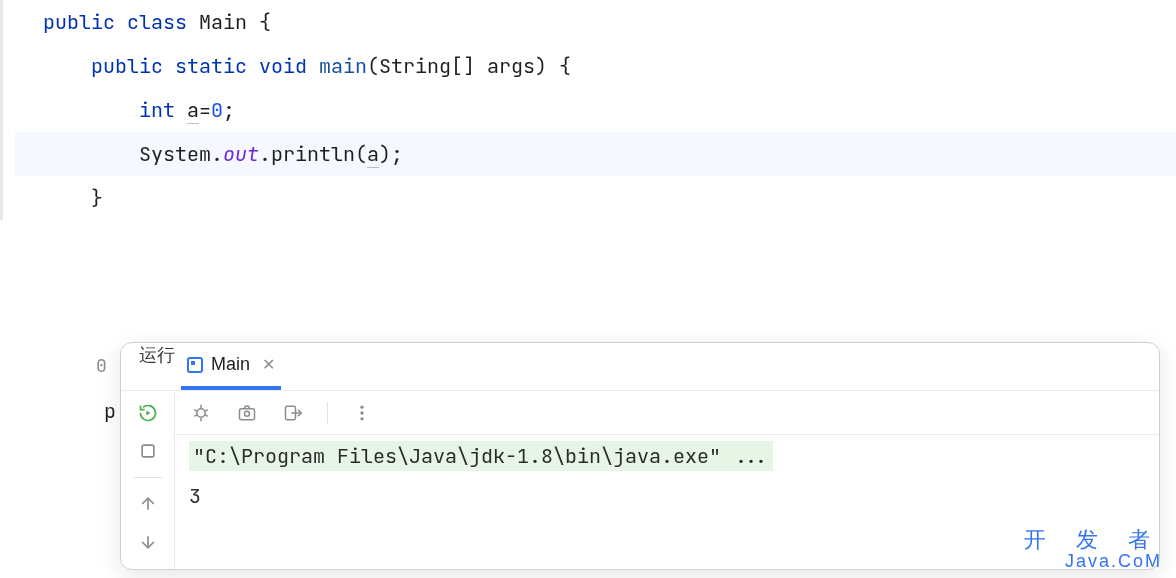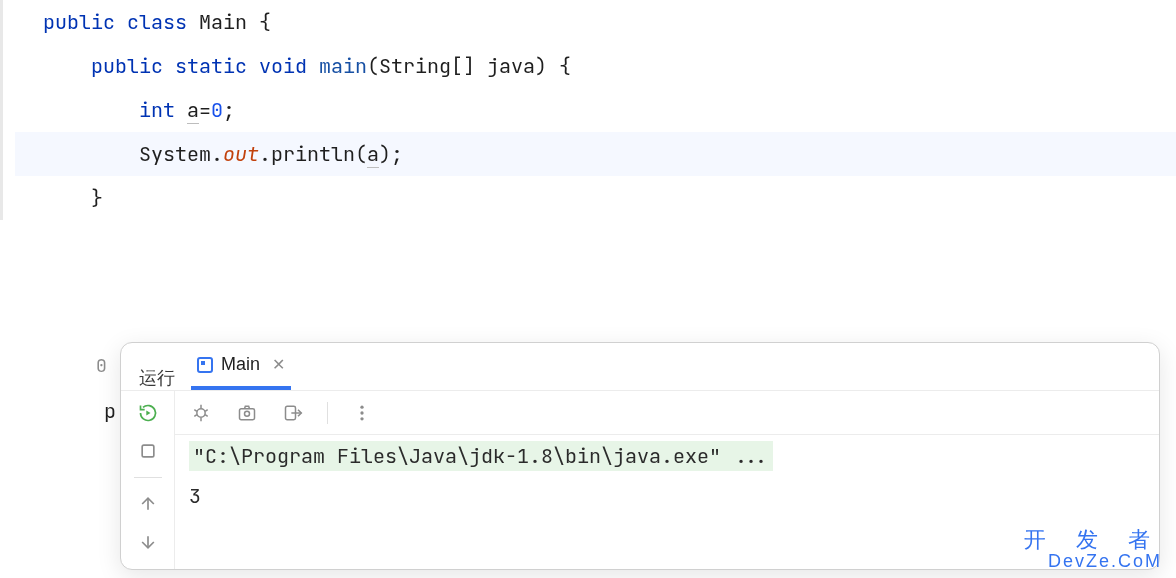--- a/index.html
+++ b/index.html
@@ -19,21 +19,21 @@
   }
   .code-line {
     line-height: 44px;
     white-space: pre;
     padding-left: 28px;
   }
   .hl-line { background: #f5f8ff; }
   .kw { color: #0033b3; }
   .cls { color: #1f1f1f; }
   .method { color: #1750a4; }
-  .field-static { color: #c2410c; font-style: italic; margin-top: 21px; }
+  .field-static { color: #6d28d9; font-style: italic; margin-top: 21px; }
   .num { color: #1750eb; }
   .punct { color: #1f1f1f; }
   .var { color: #1f1f1f; }
   .underl { border-bottom: 1px solid #bdbdbd; }
   .gutter-overlap {
     position: absolute;
     left: 96px; top: 354px;
     font-size: 18px; color: #8c8c8c;
   }
   .gutter-overlap2 {
@@ -48,24 +48,24 @@
     width: 1040px;
     height: 228px;
     background: #ffffff;
     border: 1px solid #d0d0d0;
     border-radius: 12px;
     box-shadow: 0 6px 24px rgba(0,0,0,0.10);
     font-family: -apple-system, "Segoe UI", sans-serif;
   }
   .panel-tabs {
     display: flex;
-    align-items: flex-end;
+    align-items: flex-start;
     height: 48px;
     padding: 0 14px;
-    gap: 12px;
+    gap: 2px;
     border-bottom: 1px solid #ececec;
     font-size: 18px;
     color: #3a3a3a;
   }
   .tab-run { padding: 0 4px; }
   .tab-main {
     display: flex; align-items: center; gap: 8px;
     height: 100%;
     border-bottom: 4px solid #3574f0;
     padding: 0 6px;
@@ -124,21 +124,21 @@
   .watermark .en { font-size: 18px; letter-spacing: 2px; }
   .icon-svg { width: 20px; height: 20px; display:block; }
   .toolbar .icon-btn, .panel-left .icon-btn { display:flex; align-items:center; justify-content:center; width:24px; height:24px; }
 </style>
 </head>
 <body>
 
 <div class="editor">
   <div class="code-line"><span class="kw">public</span> <span class="kw">class</span> <span class="cls">Main</span> <span class="punct">{</span></div>
 
-  <div class="code-line">    <span class="kw">public</span> <span class="kw">static</span> <span class="kw">void</span> <span class="method">main</span><span class="punct">(String[] java) {</span></div>
+  <div class="code-line">    <span class="kw">public</span> <span class="kw">static</span> <span class="kw">void</span> <span class="method">main</span><span class="punct">(String[] args) {</span></div>
 
   <div class="code-line">        <span class="kw">int</span> <span class="var underl">a</span><span class="punct">=</span><span class="num">0</span><span class="punct">;</span></div>
 
 
 
   <div class="code-line hl-line">        <span class="punct">System.</span><span class="field-static">out</span><span class="punct">.println(</span><span class="var underl">a</span><span class="punct">);</span></div>
 
   <div class="code-line">    <span class="punct">}</span></div>
 </div>
 
@@ -221,14 +221,14 @@
       <div class="console">
         <div class="console-cmd">"C:\Program Files\Java\jdk-1.8\bin\java.exe" ...</div>
         <div class="console-out">3</div>
       </div>
     </div>
   </div>
 </div>
 
 <div class="watermark">
   <div class="cn">开 发 者</div>
-  <div class="en">DevZe.CoM</div>
+  <div class="en">Java.CoM</div>
 </div>
 
 </body></html>

